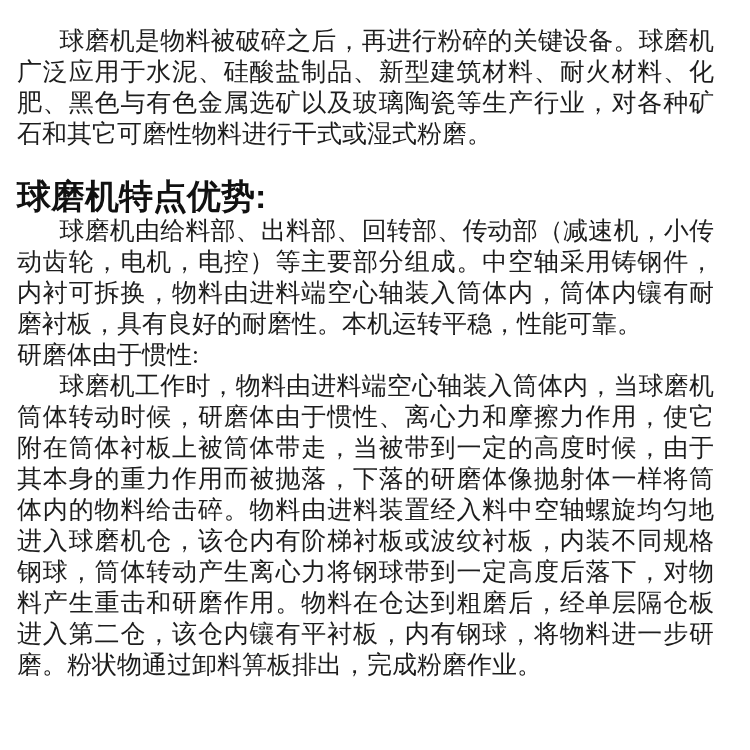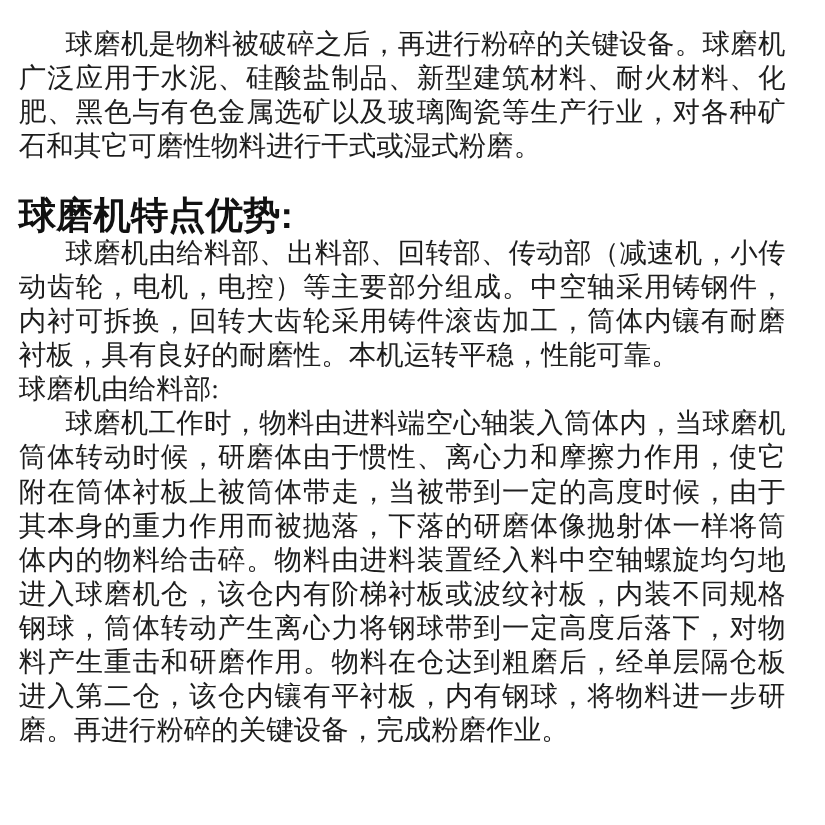--- a/index.html
+++ b/index.html
@@ -51,19 +51,19 @@
 </style>
 </head>
 <body>
 
 <div class="doc">
 
   <p class="indent">球磨机是物料被破碎之后，再进行粉碎的关键设备。球磨机广泛应用于水泥、硅酸盐制品、新型建筑材料、耐火材料、化肥、黑色与有色金属选矿以及玻璃陶瓷等生产行业，对各种矿石和其它可磨性物料进行干式或湿式粉磨。</p>
 
   <h2 class="features-heading">球磨机特点优势:</h2>
 
-  <p class="indent">球磨机由给料部、出料部、回转部、传动部（减速机，小传动齿轮，电机，电控）等主要部分组成。中空轴采用铸钢件，内衬可拆换，回转大齿轮采用铸件滚齿加工，筒体内镶有耐磨衬板，具有良好的耐磨性。本机运转平稳，性能可靠。</p>
+  <p class="indent">球磨机由给料部、出料部、回转部、传动部（减速机，小传动齿轮，电机，电控）等主要部分组成。中空轴采用铸钢件，内衬可拆换，物料由进料端空心轴装入筒体内，筒体内镶有耐磨衬板，具有良好的耐磨性。本机运转平稳，性能可靠。</p>
 
-  <p class="principle-heading">球磨机由给料部:</p>
+  <p class="principle-heading">研磨体由于惯性:</p>
 
-  <p class="indent">球磨机工作时，物料由进料端空心轴装入筒体内，当球磨机筒体转动时候，研磨体由于惯性、离心力和摩擦力作用，使它附在筒体衬板上被筒体带走，当被带到一定的高度时候，由于其本身的重力作用而被抛落，下落的研磨体像抛射体一样将筒体内的物料给击碎。物料由进料装置经入料中空轴螺旋均匀地进入球磨机仓，该仓内有阶梯衬板或波纹衬板，内装不同规格钢球，筒体转动产生离心力将钢球带到一定高度后落下，对物料产生重击和研磨作用。物料在仓达到粗磨后，经单层隔仓板进入第二仓，该仓内镶有平衬板，内有钢球，将物料进一步研磨。再进行粉碎的关键设备，完成粉磨作业。</p>
+  <p class="indent">球磨机工作时，物料由进料端空心轴装入筒体内，当球磨机筒体转动时候，研磨体由于惯性、离心力和摩擦力作用，使它附在筒体衬板上被筒体带走，当被带到一定的高度时候，由于其本身的重力作用而被抛落，下落的研磨体像抛射体一样将筒体内的物料给击碎。物料由进料装置经入料中空轴螺旋均匀地进入球磨机仓，该仓内有阶梯衬板或波纹衬板，内装不同规格钢球，筒体转动产生离心力将钢球带到一定高度后落下，对物料产生重击和研磨作用。物料在仓达到粗磨后，经单层隔仓板进入第二仓，该仓内镶有平衬板，内有钢球，将物料进一步研磨。粉状物通过卸料箅板排出，完成粉磨作业。</p>
 
 </div>
 
 </body></html>

